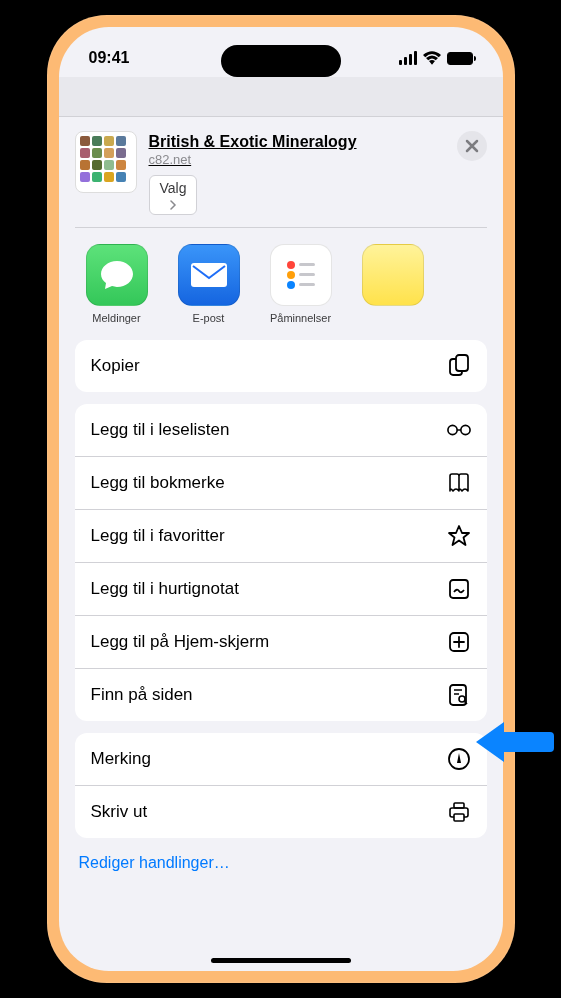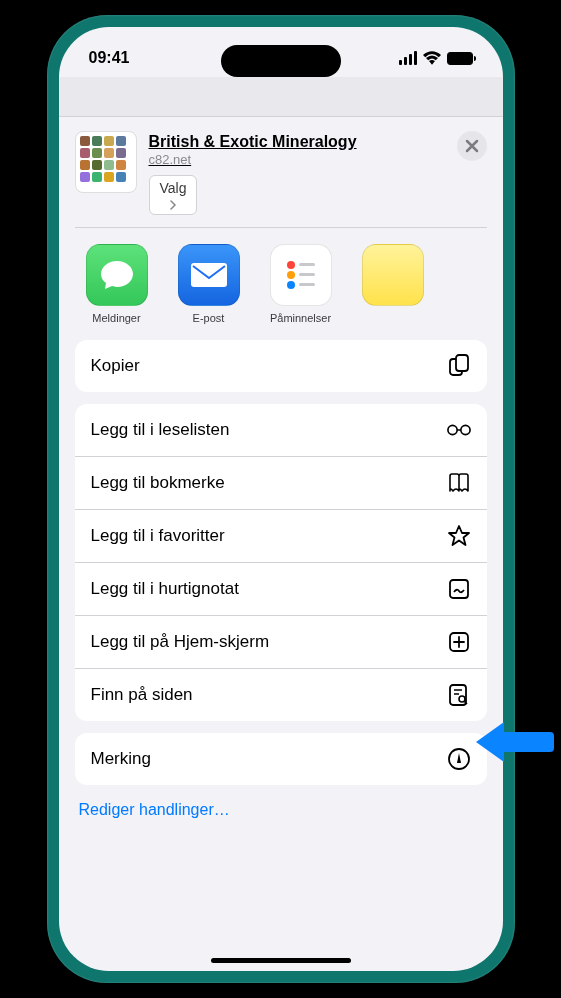--- a/index.html
+++ b/index.html
@@ -9,21 +9,21 @@
       width: 561px;
       height: 998px;
       position: relative;
       display: flex;
       justify-content: center;
       align-items: center;
     }
     .phone-frame {
       width: 468px;
       height: 968px;
-      background: #0f766e;
+      background: #fdba74;
       border-radius: 60px;
       padding: 12px;
       position: relative;
       box-shadow: inset 0 0 2px rgba(255,255,255,0.3);
     }
     .screen {
       width: 100%;
       height: 100%;
       background: #f2f2f7;
       border-radius: 50px;
@@ -419,20 +419,30 @@
       <div class="action-group">
         <div class="action-row">
           <span>Merking</span>
           <span class="action-icon">
             <svg width="24" height="24" viewBox="0 0 24 24">
                 <circle cx="12" cy="12" r="10" fill="none" stroke="#000" stroke-width="1.8"></circle>
                 <path d="M12 6 L10 16 L14 16 Z" fill="#000"></path>
               </svg>
           </span>
         </div>
+        <div class="action-row">
+          <span>Skriv ut</span>
+          <span class="action-icon">
+            <svg width="24" height="22" viewBox="0 0 24 22">
+                <rect x="7" y="2" width="10" height="5" rx="1" fill="none" stroke="#000" stroke-width="1.6"></rect>
+                <rect x="3" y="7" width="18" height="9" rx="2" fill="none" stroke="#000" stroke-width="1.6"></rect>
+                <rect x="7" y="13" width="10" height="7" rx="1" fill="#fff" stroke="#000" stroke-width="1.6"></rect>
+              </svg>
+          </span>
+        </div>
       </div>
 
       <div class="edit-actions">Rediger handlinger…</div>
     </div>
 
     <div class="home-indicator"></div>
   </div>
 </div>
 
 <div class="arrow-pointer">

